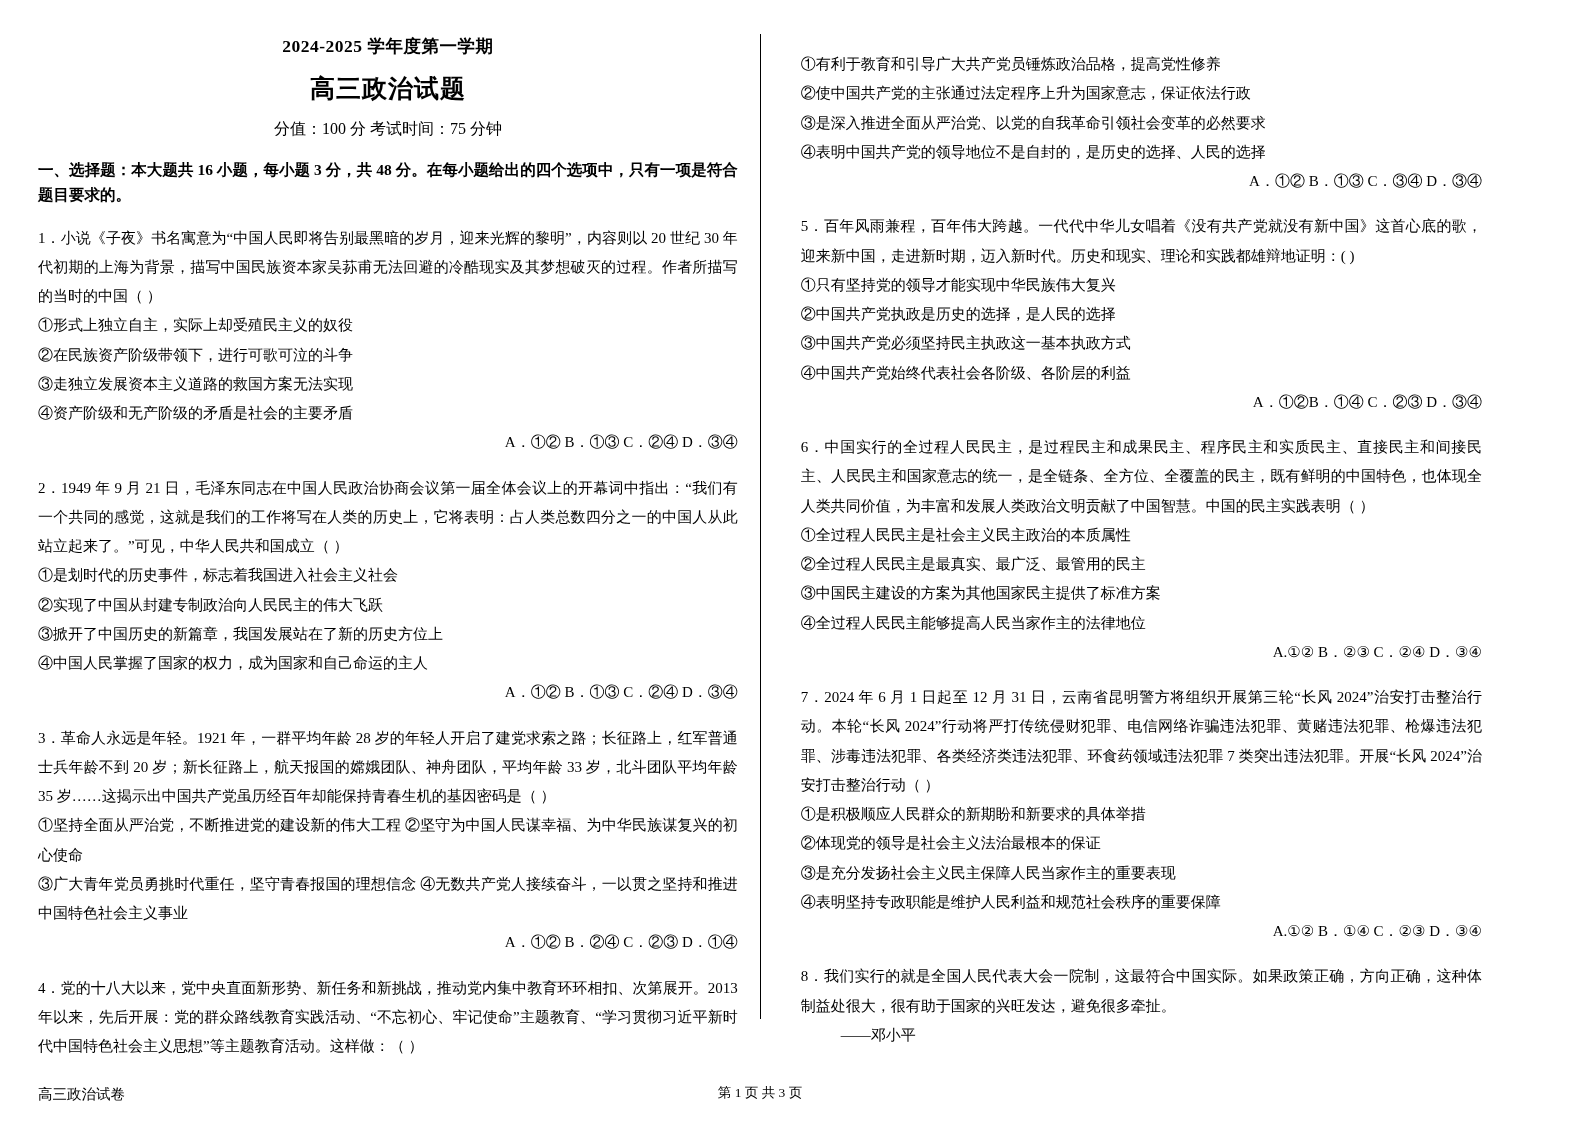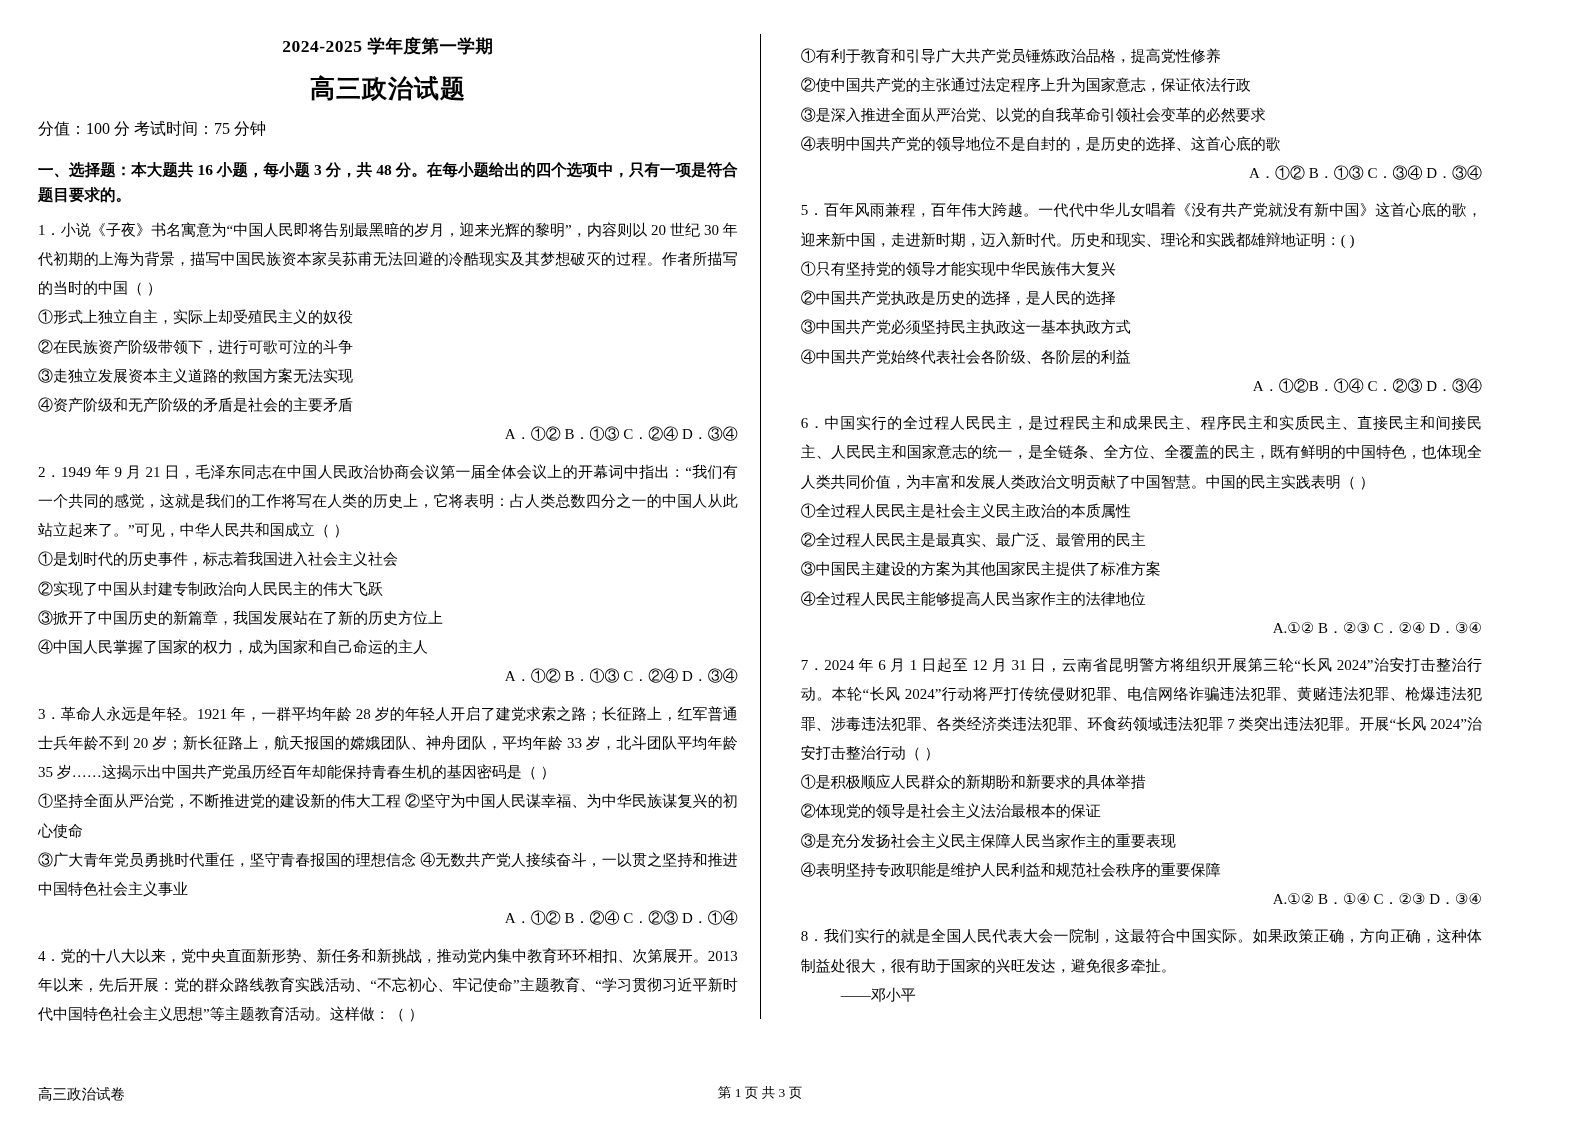--- a/index.html
+++ b/index.html
@@ -50,31 +50,31 @@
   }
   .doc-title {
     font-size: 25px;
     font-weight: bold;
     letter-spacing: 1px;
     margin: 6px 0 14px 0;
   }
   .doc-sub {
     font-size: 16px;
     margin: 0 0 18px 0;
-    text-align: left;
+    text-align: center;
   }
   .section-head {
     font-size: 15.5px;
     font-weight: bold;
     line-height: 1.6;
     margin: 6px 0 6px 0;
     text-align: justify;
   }
   .q {
-    margin: 8px 0 2px 0;
+    margin: 16px 0 2px 0;
   }
   .q-stem {
     font-size: 15px;
     line-height: 1.95;
     text-align: justify;
     margin: 0;
     text-indent: 0;
   }
   .q-opt {
     font-size: 15px;
@@ -158,21 +158,21 @@
       </div>
 
     </div>
 
     <div class="col col-right">
 
       <div class="q">
         <p class="q-opt">①有利于教育和引导广大共产党员锤炼政治品格，提高党性修养</p>
         <p class="q-opt">②使中国共产党的主张通过法定程序上升为国家意志，保证依法行政</p>
         <p class="q-opt">③是深入推进全面从严治党、以党的自我革命引领社会变革的必然要求</p>
-        <p class="q-opt">④表明中国共产党的领导地位不是自封的，是历史的选择、这首心底的歌</p>
+        <p class="q-opt">④表明中国共产党的领导地位不是自封的，是历史的选择、人民的选择</p>
         <p class="q-ans">A．①②  B．①③  C．③④  D．③④</p>
       </div>
 
       <div class="q">
         <p class="q-stem">5．百年风雨兼程，百年伟大跨越。一代代中华儿女唱着《没有共产党就没有新中国》这首心底的歌，迎来新中国，走进新时期，迈入新时代。历史和现实、理论和实践都雄辩地证明：(        )</p>
         <p class="q-opt">①只有坚持党的领导才能实现中华民族伟大复兴</p>
         <p class="q-opt">②中国共产党执政是历史的选择，是人民的选择</p>
         <p class="q-opt">③中国共产党必须坚持民主执政这一基本执政方式</p>
         <p class="q-opt">④中国共产党始终代表社会各阶级、各阶层的利益</p>
         <p class="q-ans">A．①②B．①④  C．②③  D．③④</p>

